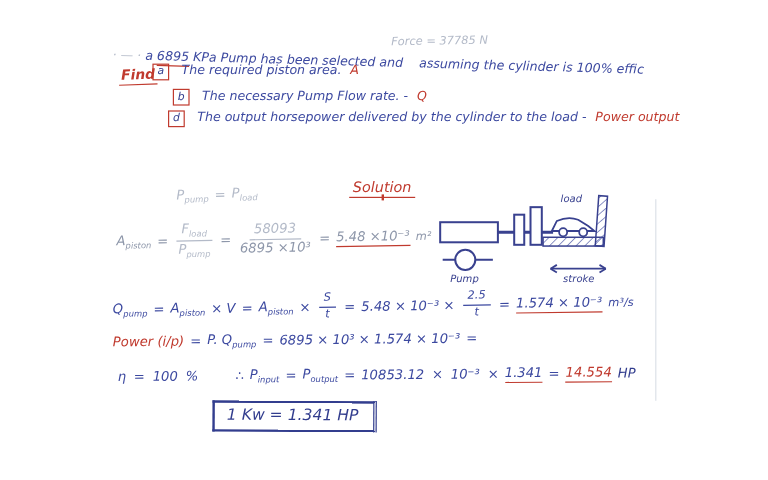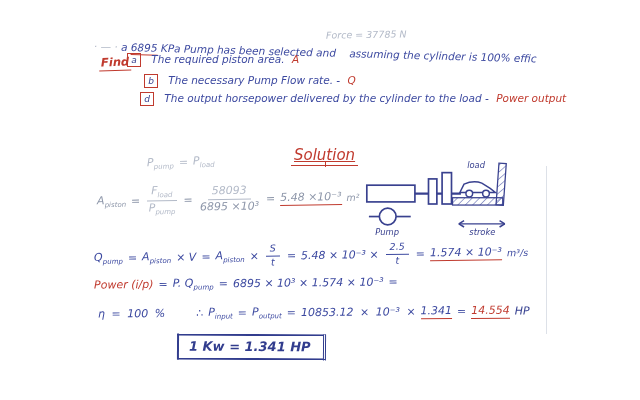--- a/index.html
+++ b/index.html
@@ -24,23 +24,23 @@
   .statement{font-size:10.5px;transform:rotate(1.6deg);transform-origin:left top;}
   .statement .gap{margin-left:10px;}
   .find-label{font-size:11.5px;font-weight:bold;color:#c03a2e;border-bottom:1.5px solid #c03a2e;transform:rotate(-2deg);padding:0 2px 1px 2px;}
   .find-list{font-size:10.5px;}
   .find-item{margin-bottom:5px;height:13px;}
   .find-list div.find-item:nth-of-type(2){margin-left:17px;margin-top:8px;}
   .find-list div.find-item:nth-of-type(3){margin-left:13px;}
   .find-list div.find-item:nth-of-type(4){margin-left:33px;}
   .tagbox{display:inline-block;border:1.2px solid #c03a2e;color:#323d8e;min-width:10px;height:12px;line-height:12px;text-align:center;font-size:9px;margin-right:7px;padding:0 1px;}
   .accent{color:#c03a2e;margin-left:4px;}
-  .sol-title{font-size:15px;color:#c03a2e;border-bottom:1.5px solid #c03a2e;padding:0 3px 1px 3px;text-decoration:underline;}
+  .sol-title{font-size:12px;color:#c03a2e;border-bottom:1.5px solid #c03a2e;padding:0 3px 1px 3px;}
   .sol-tick{position:absolute;left:50%;top:17px;width:1.5px;height:5px;background:#c03a2e;}
-  .box{border:2px solid #323d8e;border-right:3px double #323d8e;padding:3px 12px 4px 10px;font-size:13px;font-weight:bold;color:#323d8e;transform:rotate(0.3deg);}
+  .box{border:2px solid #323d8e;border-right:3px double #323d8e;padding:3px 12px 4px 10px;font-size:13px;font-weight:normal;color:#323d8e;transform:rotate(0.3deg);}
   .edge{width:1px;background:#dde1e8;}
   .wsp{word-spacing:3px;}
 </style>
 </head>
 <body>
 
 <div class="sheet">
 
   <div class="abs pencil" style="left:326px;top:29px;font-size:9.5px;transform:rotate(-1deg);">Force = 37785 N</div>
 

